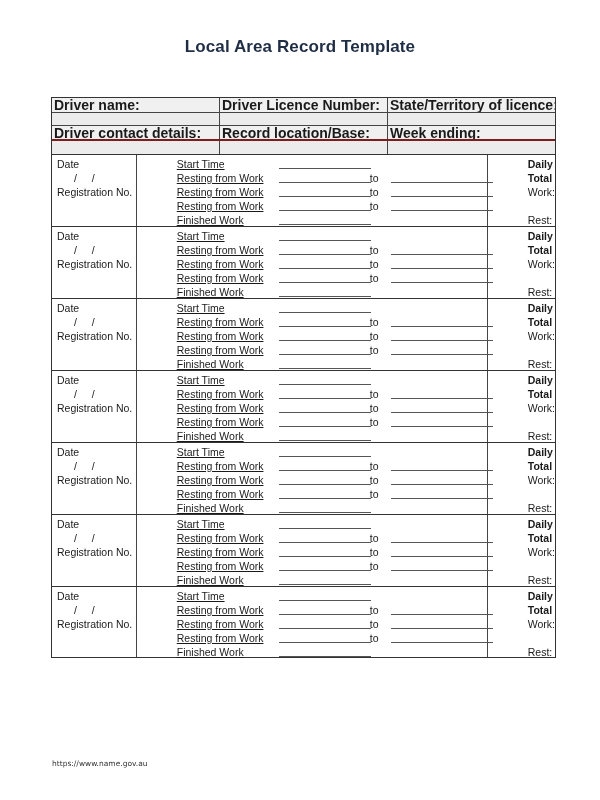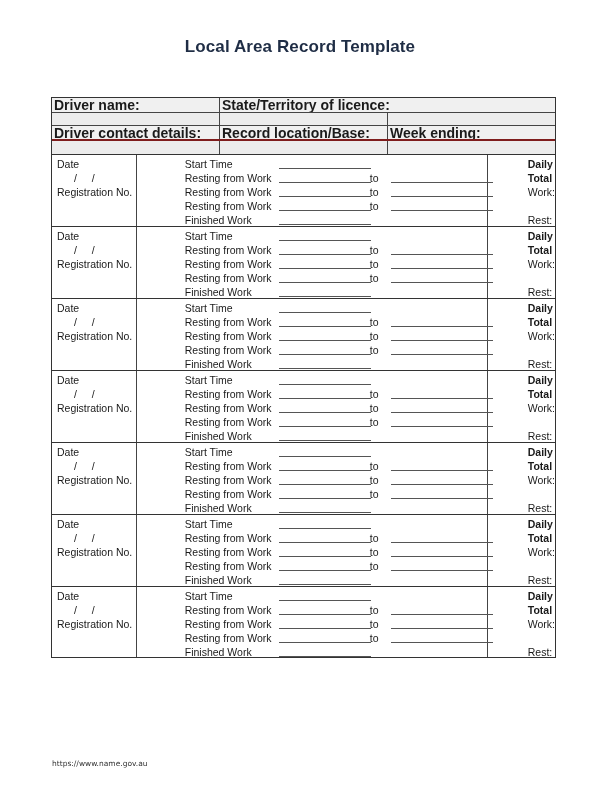--- a/index.html
+++ b/index.html
@@ -35,41 +35,42 @@
     }
     .day { display: flex; height: 72px; border-bottom: 1.5px solid #333; gap: 35px; }
     .day:last-child { border-bottom: none; height: 70px; }
     .col-date {
       width: 88px; border-right: 1.2px solid #444; padding: 2px 0 0 5px;
       font-size: 10.5px; line-height: 14px;
     }
     .col-date .slash { padding-left: 17px; letter-spacing: 6px; }
     .col-times { width: 329px; border-right: 1.2px solid #444; padding: 2px 0 0 5px; position: relative; }
     .trow { height: 14px; font-size: 10.5px; line-height: 14px; position: relative; }
-    .trow .lbl { position: absolute; left: 8px; top: 0; white-space: nowrap; }
+    .trow .lbl { position: absolute; left: 0; top: 0; white-space: nowrap; text-decoration: underline; }
     .trow .line1 { position: absolute; left: 102px; width: 92px; top: 11px; border-bottom: 1px solid #555; }
     .trow .to { position: absolute; left: 193px; top: 0; }
     .trow .line2 { position: absolute; left: 214px; width: 102px; top: 11px; border-bottom: 1px solid #555; }
     .col-total { flex: 1; padding: 2px 0 0 5px; font-size: 10.5px; line-height: 14px; }
     .col-total .dt { font-weight: bold; }
     .col-total .gap { height: 14px; }
 
     .footer {
       position: absolute; left: 52px; top: 759px; font-size: 7.5px; color: #333;
       font-family: "DejaVu Sans", sans-serif;
     }
   </style>
 </head>
 <body>
 
 <div class="title">Local Area Record Template</div>
 
 <div class="hdr">
   <div class="hdr-row">
     <div class="hdr-cell c1">Driver name:</div>
+    <div class="hdr-cell c2">Driver Licence Number:</div>
     <div class="hdr-cell c3">State/Territory of licence:</div>
   </div>
   <div class="hdr-row blank">
     <div class="hdr-cell c1"></div>
     <div class="hdr-cell c2"></div>
     <div class="hdr-cell c3"></div>
   </div>
   <div class="hdr-row thick">
     <div class="hdr-cell c1">Driver contact details:</div>
     <div class="hdr-cell c2">Record location/Base:</div>

